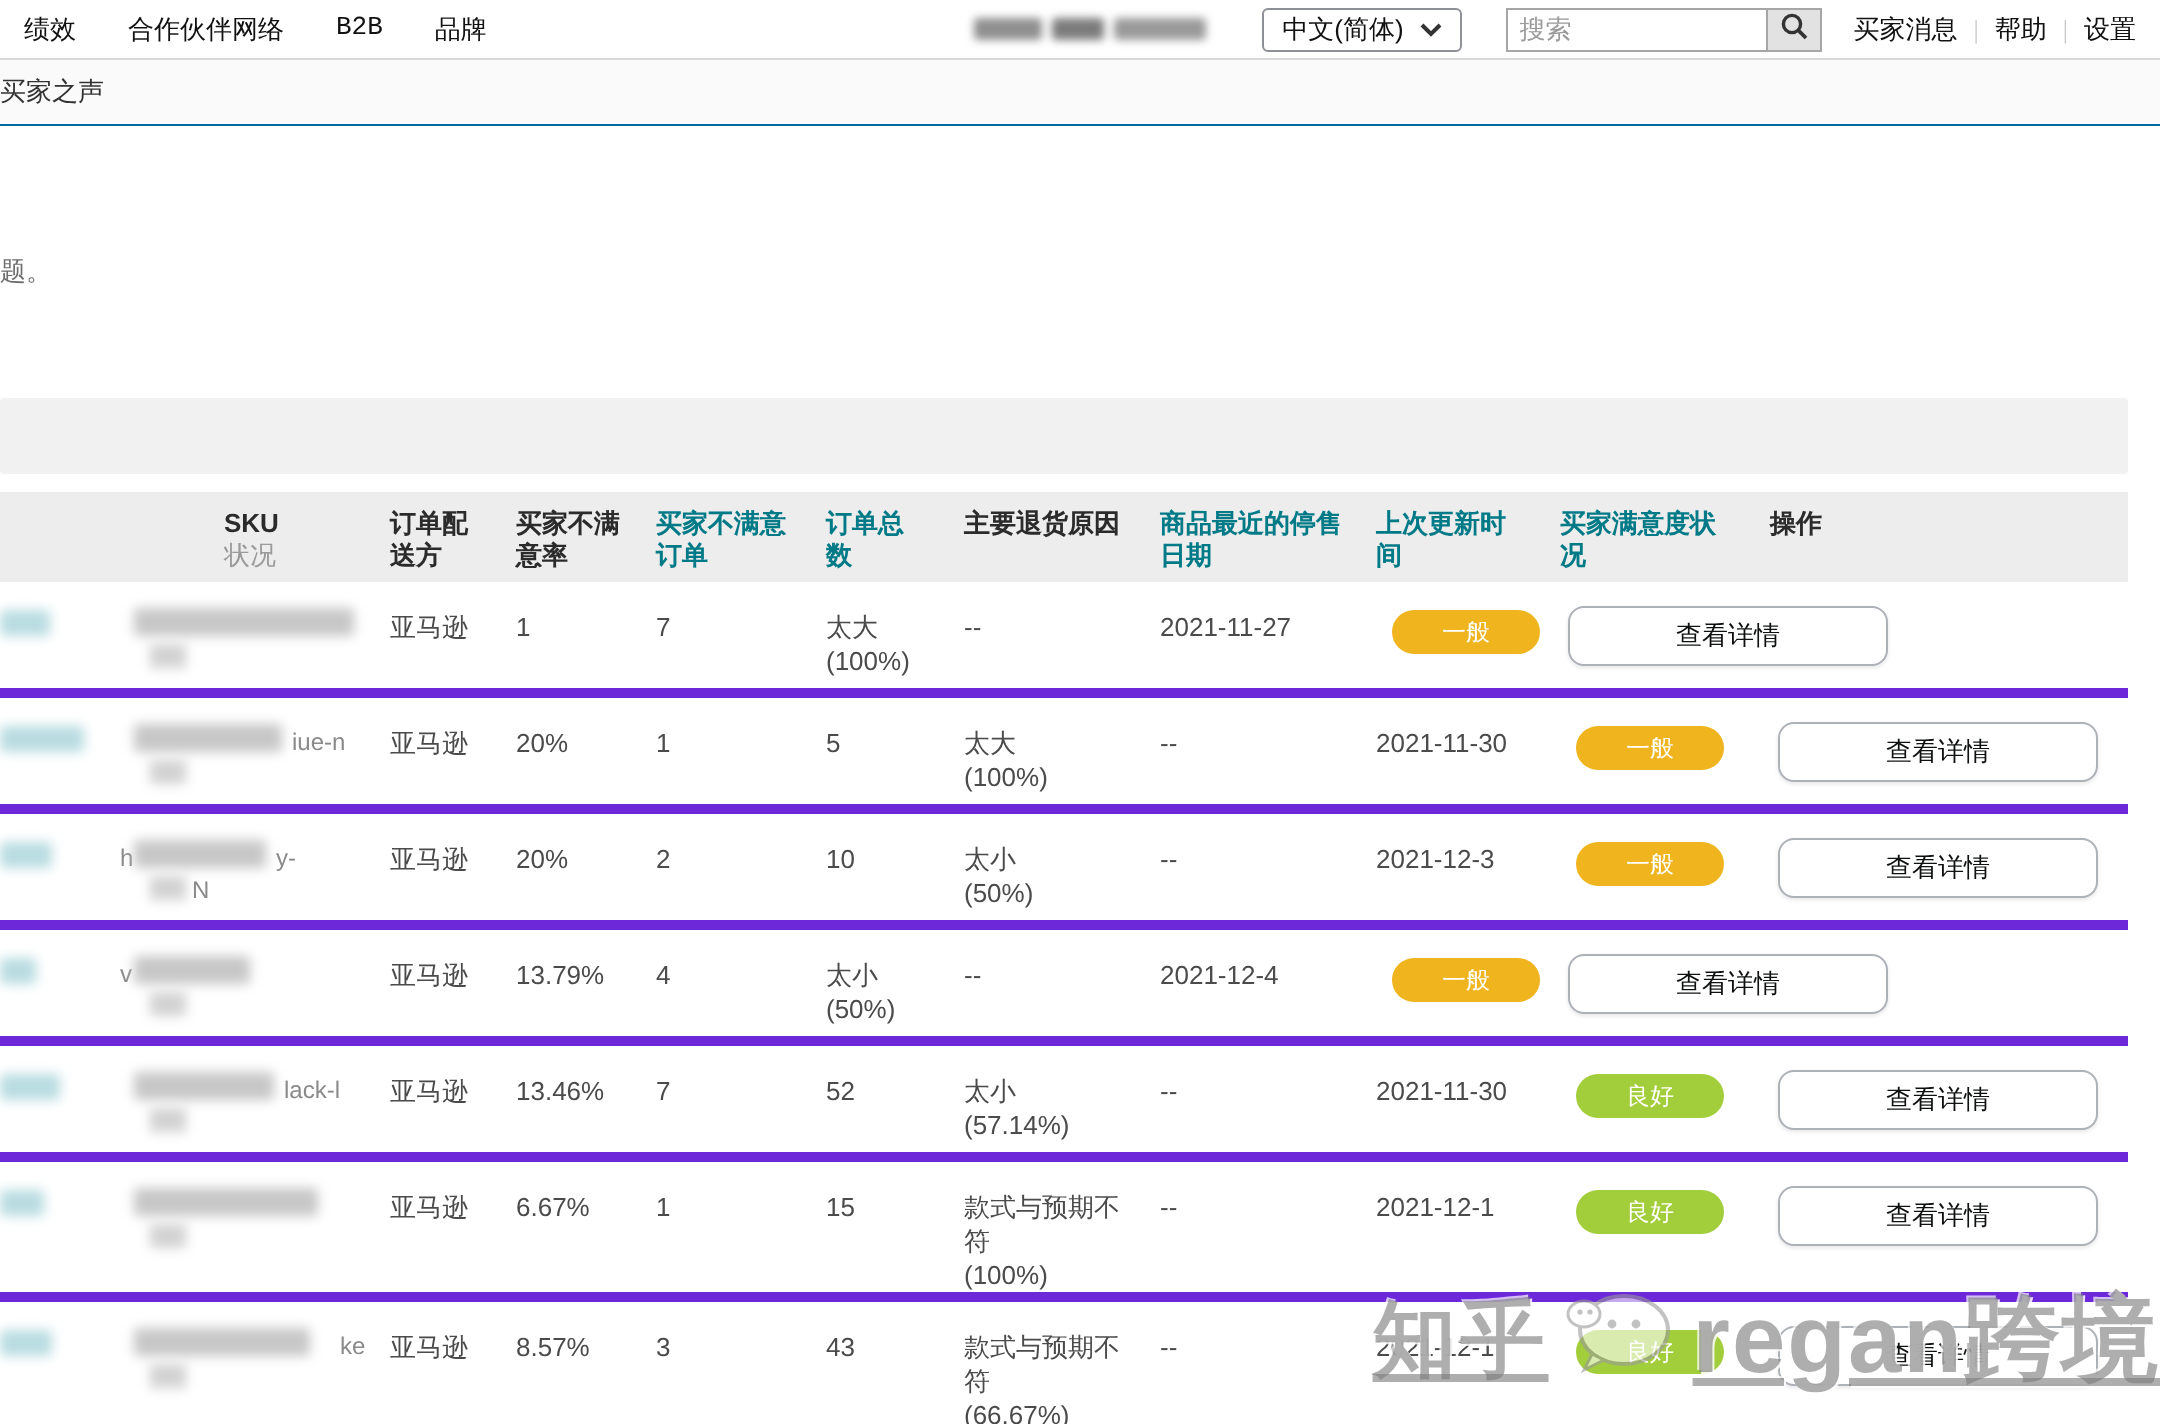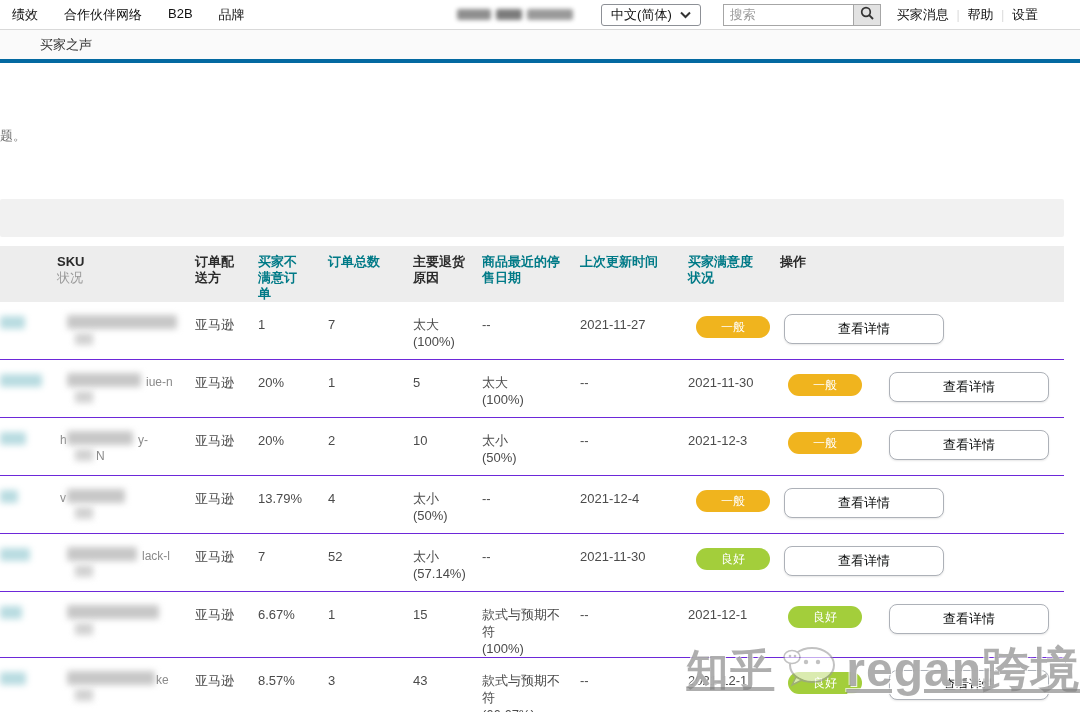--- a/index.html
+++ b/index.html
@@ -3,61 +3,61 @@
 <meta charset="utf-8">
 <style>
   * { margin:0; padding:0; box-sizing:border-box; }
   html,body { width:1080px; height:712px; overflow:hidden; background:#fff;
               font-family:"Liberation Sans","DejaVu Sans",sans-serif; }
   .app { position:relative; width:1080px; height:712px; }
 
   
   .topnav { display:flex; align-items:center; height:30px; padding:0 12px;
             border-bottom:1px solid #d9d9d9; font-size:13px; color:#111; }
-  .topnav .menu { display:flex; gap:26px; }
+  .topnav .menu { display:flex; gap:26px;font-family:Liberation Mono, monospace; }
   .topnav .menu span { cursor:pointer; }
-  .topnav-right { margin-left:auto; display:flex; align-items:center; margin-right:30px; }
+  .topnav-right { margin-left:auto; display:flex; align-items:center; }
   .store-blur { display:flex; gap:5px; align-items:center; filter:blur(2px); }
   .store-blur i { display:block; height:11px; border-radius:2px; }
   .store-blur i:nth-child(1){ width:34px; background:#8f8f8f; }
   .store-blur i:nth-child(2){ width:26px; background:#7c7c7c; }
   .store-blur i:nth-child(3){ width:46px; background:#9a9a9a; }
   .lang-select { margin-left:28px; display:flex; align-items:center; gap:8px;
                  border:1px solid #8d9096; border-radius:3px; padding:2px 9px; height:22px; cursor:pointer; }
   .searchwrap { margin-left:22px; display:flex; align-items:center; }
   .searchwrap input { width:130px; height:22px; border:1px solid #a6a6a6; border-right:none;
                       padding:0 6px; font-size:13px; outline:none; color:#6d28d9; }
   .searchwrap input::placeholder { color:#9a9a9a; }
   .search-btn { width:28px; height:22px; background:#e2e2e2; border:1px solid #a6a6a6;
                 display:flex; align-items:center; justify-content:center; cursor:pointer; }
   .toplinks { display:flex; align-items:center; margin-left:16px;font-family:Liberation Serif, serif; }
   .toplinks .lnk { cursor:pointer; }
   .toplinks .sep { color:#c9c9c9; margin:0 8px; }
 
   
-  .subnav { height:33px; background:#fafafa; border-bottom:4px solid #0369a1;
-            display:flex; align-items:center; padding-left:40px; font-size:13px; color:#333;font-family:Liberation Serif, serif; }
+  .subnav { height:33px; background:#fafafa; border-bottom:1px solid #0369a1;
+            display:flex; align-items:center; font-size:13px; color:#333;font-family:Liberation Serif, serif; }
   .subnav .tab { cursor:pointer; }
 
   
   .intro { margin-top:64px; font-size:13px; color:#6d6d6d; height:18px; }
   .toolbar-band { margin-top:54px; width:1064px; height:38px; background:#f1f1f1; border-radius:2px; }
 
   .vtable { margin-top:9px; width:1064px; }
   .grid { display:grid;
           grid-template-columns:195px 63px 70px 85px 69px 98px 108px 92px 105px 1fr; }
   .thead { background:#ededed; min-height:45px; font-size:13px; font-weight:bold; color:#2b2b2b; }
   .thead .hcell { padding-top:8px; line-height:16px; }
-  .thead .h-sku { padding-left:57px; }
+  .thead .h-sku { padding-left:112px; }
   .thead .sub { font-weight:normal; color:#9a9a9a; display:block; }
   .teal { color:#007a87; cursor:pointer; }
   .pr16{padding-right:16px;} .pr6{padding-right:6px;} .pr20{padding-right:20px;}
   .pr18{padding-right:18px;} .pr14{padding-right:14px;} .pr10{padding-right:10px;}
 
-  .trow { border-bottom:1px solid #6d28d9; min-height:58px; font-size:13px; color:#4b4b4b; }
+  .trow { border-bottom:5px solid #6d28d9; min-height:58px; font-size:13px; color:#4b4b4b; }
   .trow .cell { padding-top:14px; line-height:17px; }
   .c-sku { position:relative; }
   .blur-asin { position:absolute; left:0; top:14px; height:13px; background:#b9dce1;
                filter:blur(3px); border-radius:2px; }
   .blur-bar  { position:absolute; left:67px; top:13px; height:14px; background:#c7c7c7;
                filter:blur(3px); border-radius:2px; }
   .blur-sub  { position:absolute; left:75px; top:31px; width:18px; height:12px; background:#d2d2d2;
                filter:blur(3px); }
   .frag-pre { position:absolute; left:60px; top:14px; font-size:12px; color:#8a8a8a; }
   .frag     { position:absolute; top:14px; font-size:12px; color:#8a8a8a; white-space:nowrap; }
@@ -133,20 +133,21 @@
 
   <div class="toolbar-band"></div>
 
   <div class="vtable">
     <div class="grid thead">
       <div class="hcell h-sku">
         <span>SKU</span>
         <span class="sub">状况</span>
       </div>
       <div class="hcell pr16">订单配送方</div>
+      <div class="hcell pr6">买家不满意率</div>
       <div class="hcell teal pr20">买家不满意订单</div>
       <div class="hcell teal pr18">订单总数</div>
       <div class="hcell pr14">主要退货原因</div>
       <div class="hcell teal pr10">商品最近的停售日期</div>
       <div class="hcell teal pr20">上次更新时间</div>
       <div class="hcell teal pr20">买家满意度状况</div>
       <div class="hcell">操作</div>
     </div>
     <div id="tbody">
   <div class="grid trow">
@@ -258,20 +259,21 @@
   <div class="grid trow">
     <div class="cell c-sku">
       <span class="blur-asin" style="width: 30px;"></span>
       <span class="frag-pre"></span>
       <span class="blur-bar" style="width: 70px;"></span>
       <span class="frag" style="left: 142px;">lack-l</span>
       <span class="blur-sub"></span>
       <span class="frag2"></span>
     </div>
     <div class="cell pr16">亚马逊</div>
+    <div class="cell pr6">13.46%</div>
     <div class="cell pr20">7</div>
     <div class="cell pr18">52</div>
     <div class="cell pr14">
       <div>太小</div>
       <div>(57.14%)</div>
     </div>
     <div class="cell pr10">--</div>
     <div class="cell pr20">2021-11-30</div>
     <div class="cell">
       <span class="badge" style="background: rgb(163, 206, 59);">良好</span>
@@ -306,21 +308,21 @@
     <div class="cell" style="padding-top:12px;">
       <button class="details-btn">查看详情</button>
     </div>
   </div>
 
   <div class="grid trow">
     <div class="cell c-sku">
       <span class="blur-asin" style="width: 26px;"></span>
       <span class="frag-pre"></span>
       <span class="blur-bar" style="width: 88px;"></span>
-      <span class="frag" style="left: 156px;">ke</span>
+      <span class="frag" style="left: 170px;">ke</span>
       <span class="blur-sub"></span>
       <span class="frag2"></span>
     </div>
     <div class="cell pr16">亚马逊</div>
     <div class="cell pr6">8.57%</div>
     <div class="cell pr20">3</div>
     <div class="cell pr18">43</div>
     <div class="cell pr14">
       <div>款式与预期不符</div>
       <div>(66.67%)</div>

